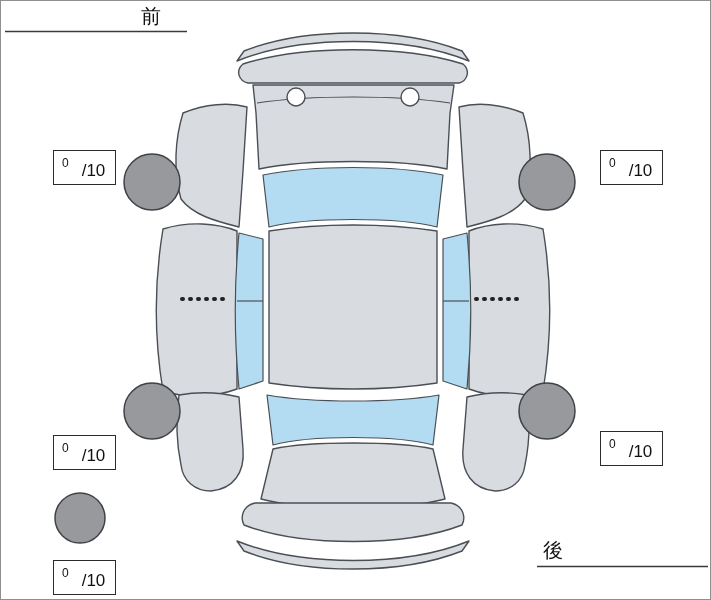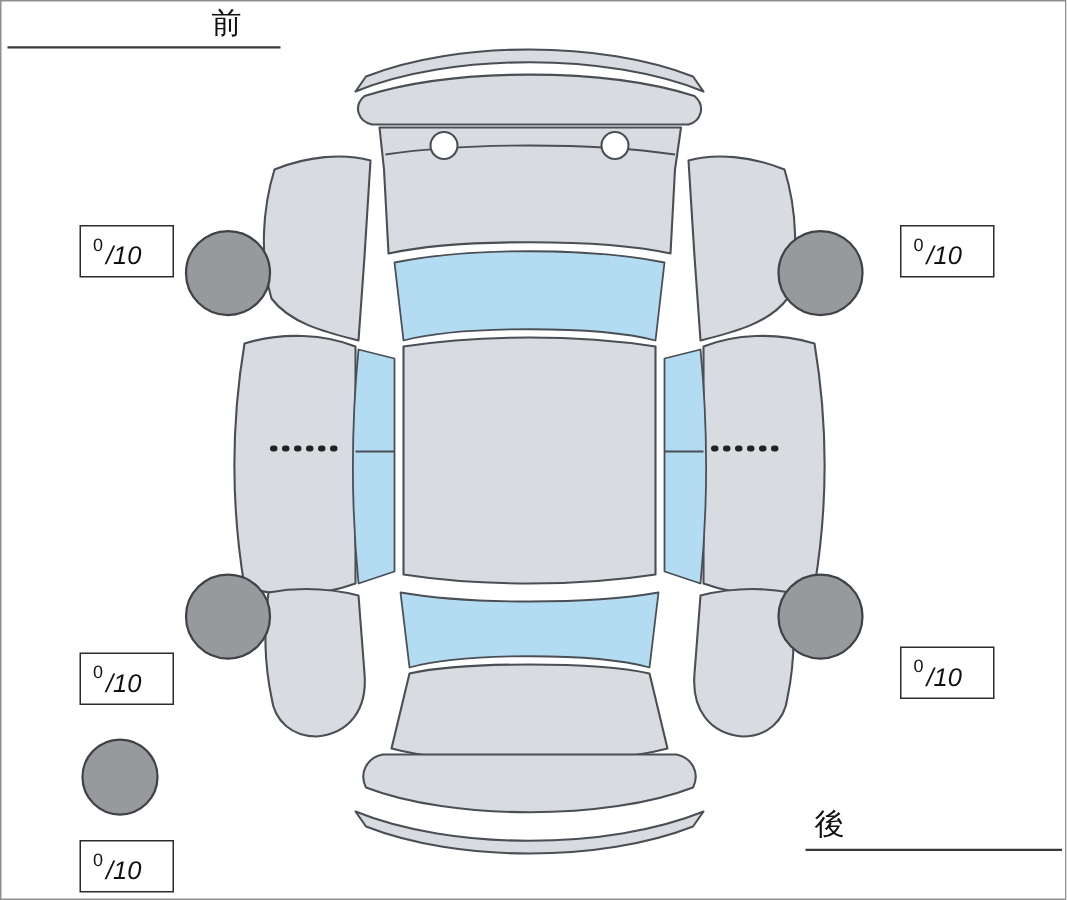--- a/index.html
+++ b/index.html
@@ -27,21 +27,21 @@
     height: 35px;
     background: #fff;
     border: 1px solid #2b2b2b;
     box-sizing: border-box;
     display: flex;
     align-items: center;
     padding: 2px 0 0 8px;
     color: #111;
   }
   .score-num { font-size: 12px; line-height: 1; transform: translateY(-6px); }
-  .score-den { font-size: 17px; line-height: 1; margin-left: 2px; transform: translateY(2px); font-style: italic; }
+  .score-den { font-size: 17px; line-height: 1; margin-left: 13px; transform: translateY(2px); }
 
   .jp-label {
     position: absolute;
     font-size: 20px;
     color: #111;
     line-height: 1;
   }
 </style>
 </head>
 <body>

